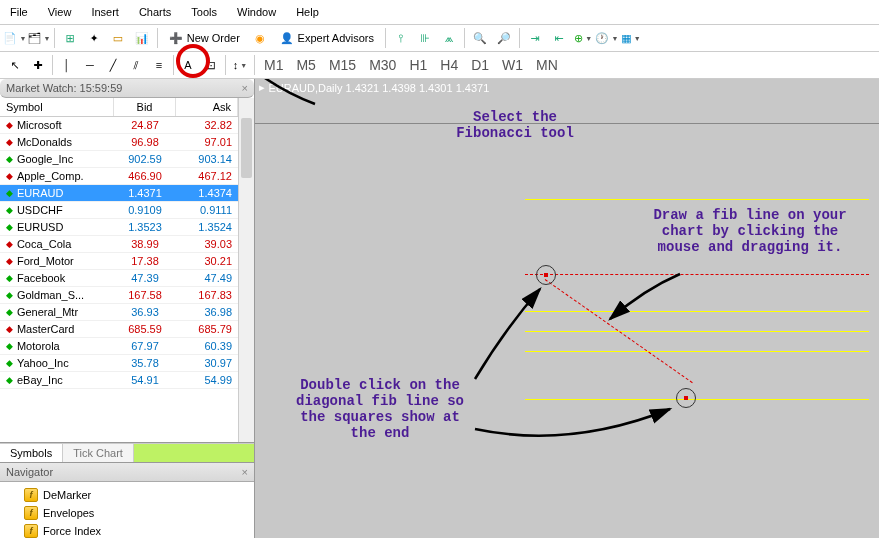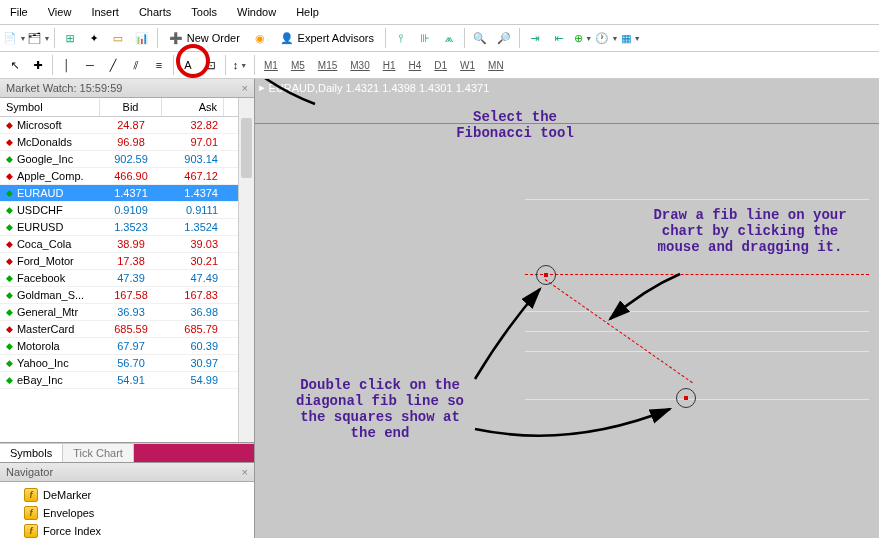--- a/index.html
+++ b/index.html
@@ -8,46 +8,46 @@
 .menubar { display: flex; background: #fff; border-bottom: 1px solid #ccc; padding: 2px 0; }
 .menubar-item { padding: 4px 10px; cursor: pointer; }
 
 .toolbar { display: flex; align-items: center; background: #fff; border-bottom: 1px solid #ccc; padding: 2px 4px; gap: 2px; flex-wrap: wrap; }
 .toolbar-btn { width: 22px; height: 22px; border: 1px solid transparent; background: #fff; display: flex; align-items: center; justify-content: center; cursor: pointer; }
 .toolbar-sep { width: 1px; height: 20px; background: #ccc; margin: 0 2px; }
 .toolbar-text-btn { height: 22px; padding: 0 6px; border: 1px solid transparent; display: flex; align-items: center; gap: 4px; cursor: pointer; }
 .dropdown-arrow { font-size: 7px; color: #555; margin-left: 2px; }
 
 .toolbar2 { display: flex; align-items: center; background: #fff; border-bottom: 1px solid #ccc; padding: 2px 4px; gap: 1px; position: relative; }
-.tf-btn { padding: 3px 6px; font-size: 10px; color: #555; cursor: pointer; text-decoration: underline; }
+.tf-btn { padding: 3px 6px; font-size: 14px; color: #555; cursor: pointer; }
 
 .red-circle { position: absolute; border: 4px solid #d00; border-radius: 50%; width: 34px; height: 34px; z-index: 100; pointer-events: none; }
 
 .main-area { display: flex; height: calc(100% - 74px); }
 .left-panel { width: 255px; display: flex; flex-direction: column; border-right: 1px solid #999; }
-.market-watch-header { background: linear-gradient(#e8e8e8,#d8d8d8); padding: 3px 6px; border-bottom: 1px solid #aaa; color: #555; display: flex; justify-content: space-between; }
+.market-watch-header { background: linear-gradient(#e8e8e8,#d8d8d8); padding: 3px 6px; border-bottom: 1px solid #aaa; color: #555; display: flex; justify-content: space-between; border-radius: 6px; }
 .mw-close { cursor: pointer; color: #888; }
 
 .mw-table { flex: 0 0 auto; overflow: auto; border-bottom: 1px solid #999; }
 .mw-head { display: flex; background: #fff; border-bottom: 1px solid #ccc; font-weight: normal; }
 .mw-head div { padding: 3px 6px; border-right: 1px solid #e0e0e0; }
-.col-sym { width: 100px; text-align: left; }
+.col-sym { width: 114px; text-align: left; }
 .col-bid { width: 62px; text-align: center; }
 .col-ask { width: 62px; text-align: right; }
 .mw-row { display: flex; border-bottom: 1px solid #f0f0f0; }
 .mw-row div { padding: 2px 6px; }
 .mw-row .col-sym { display: flex; align-items: center; gap: 4px; color: #000; }
 .arrow-up { color: #0a0; font-size: 9px; }
 .arrow-dn { color: #c00; font-size: 9px; }
 .mw-row.selected { background: #3399ff; color: #fff; }
 .mw-row.selected .col-sym { color: #fff; }
 .price-up { color: #0070c0; }
 .price-dn { color: #c00; }
 
-.mw-tabs { display: flex; background: #be185d; border-top: 1px solid #ccc; }
+.mw-tabs { display: flex; background: #bef264; border-top: 1px solid #ccc; }
 .mw-tab { padding: 3px 10px; border-right: 1px solid #ccc; background: #fff; cursor: pointer; }
 .mw-tab.inactive { background: #f4f4f4; color: #777; }
 
 .navigator { border-top: 1px solid #999; flex: 1; display: flex; flex-direction: column; }
 .nav-header { background: linear-gradient(#e8e8e8,#d8d8d8); padding: 3px 6px; border-bottom: 1px solid #aaa; color: #555; display: flex; justify-content: space-between; gap: 36px; }
 .nav-tree { padding: 4px 0 4px 24px; }
 .nav-item { display: flex; align-items: center; gap: 5px; padding: 2px 0; }
 .nav-icon { width: 14px; height: 14px; background: linear-gradient(#ffd966,#f4b400); border: 1px solid #c49000; border-radius: 2px; display: flex; align-items: center; justify-content: center; font-size: 9px; font-style: italic; font-weight: bold; color: #7a5c00; }
 
 .chart-area { flex: 1; background: #c8c8c8; position: relative; overflow: hidden; }
@@ -324,21 +324,21 @@
               <span>Motorola</span>
             </div>
             <div class="col-bid price-up">67.97</div>
             <div class="col-ask price-up">60.39</div>
           </div>
           <div class="mw-row">
             <div class="col-sym">
               <span class="arrow-up">◆</span>
               <span>Yahoo_Inc</span>
             </div>
-            <div class="col-bid price-up">56.70</div>
+            <div class="col-bid price-up">35.78</div>
             <div class="col-ask price-up">30.97</div>
           </div>
           <div class="mw-row">
             <div class="col-sym">
               <span class="arrow-up">◆</span>
               <span>eBay_Inc</span>
             </div>
             <div class="col-bid price-up">54.91</div>
             <div class="col-ask price-up">54.99</div>
           </div>

